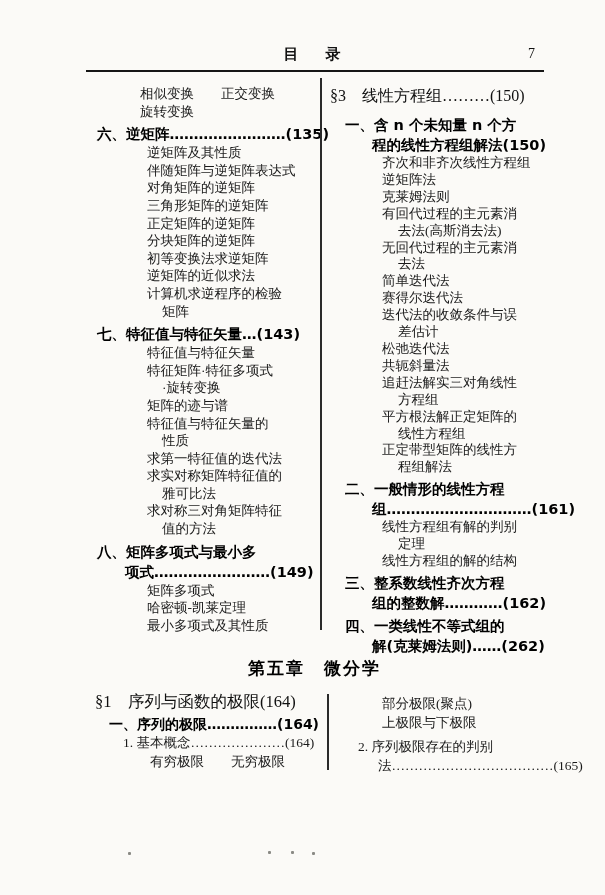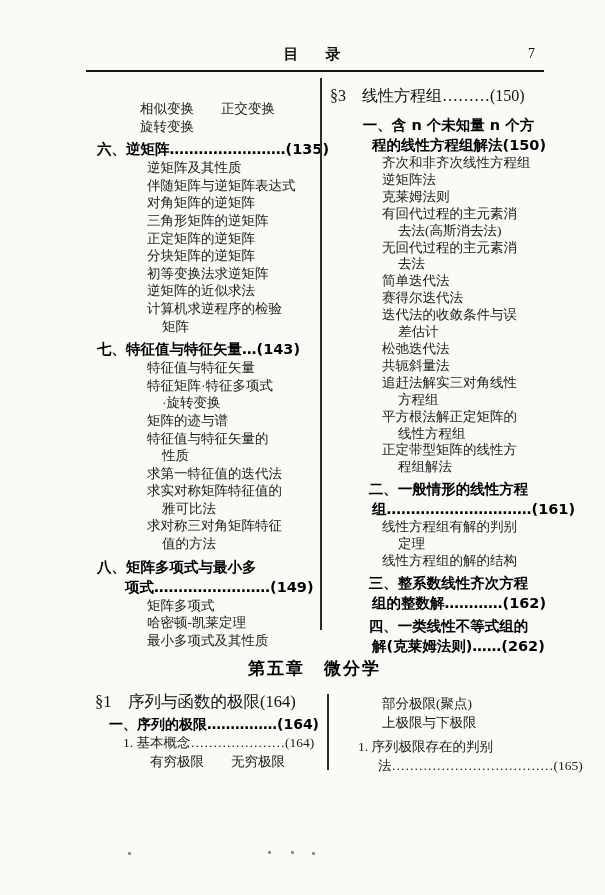--- a/index.html
+++ b/index.html
@@ -25,41 +25,41 @@
     position:absolute;top:70px;left:86px;width:458px;height:2px;
     background:#161616;
   }
   
   .vdiv{position:absolute;width:1.5px;background:#2a2a2a;}
   .vdiv.v1{left:320px;top:78px;height:552px;}
   .vdiv.v2{left:327px;top:694px;height:76px;}
   
   .col{position:absolute;font-size:13.5px;line-height:17.6px;}
   .col .line{white-space:nowrap;}
-  .col.left{left:95px;top:100px;width:226px;}
+  .col.left{left:95px;top:85px;width:226px;}
   .col.right{left:330px;top:84px;width:222px;line-height:16.9px;}
   .col.bleft{left:95px;top:690px;width:228px;line-height:18.5px;}
   .col.bright{left:330px;top:694px;width:222px;line-height:19px;}
 
   
   .role-heading,.role-heading-cont{
     font-family:"DejaVu Sans", sans-serif;
     font-weight:bold;font-size:14.5px;line-height:20px;color:#000;
   }
   .role-heading{margin-top:4px;}
   .role-section{font-size:16px;line-height:23px;color:#101010;}
 
   .left .role-free{padding-left:45px;}
   .left .role-heading{padding-left:2px;}
   .left .role-heading-cont{padding-left:30px;}
   .left .role-sub{padding-left:52px;}
   .left .role-sub-cont{padding-left:67px;}
 
   .right .role-section{margin-bottom:8px;}
-  .right .role-heading{padding-left:15px;margin-top:3px;text-align:center;}
+  .right .role-heading{padding-left:15px;margin-top:3px;}
   .right .role-heading-cont{padding-left:42px;}
   .right .role-sub{padding-left:52px;}
   .right .role-sub-cont{padding-left:68px;}
 
   
   .chapter{
     position:absolute;top:657px;left:12px;width:605px;
     text-align:center;font-size:17px;font-weight:bold;color:#000;
     font-family:"DejaVu Sans", sans-serif;letter-spacing:2px;
   }
@@ -161,21 +161,21 @@
   <div class="col bleft">
       <div class="line role-section">§1　序列与函数的极限(164)</div>
       <div class="line role-heading">一、序列的极限……………(164)</div>
       <div class="line role-numbered">1. 基本概念…………………(164)</div>
       <div class="line role-free">有穷极限　　无穷极限</div>
     </div>
   <div class="vdiv v2"></div>
   <div class="col bright">
       <div class="line role-sub">部分极限(聚点)</div>
       <div class="line role-sub">上极限与下极限</div>
-      <div class="line role-numbered">1. 序列极限存在的判别</div>
+      <div class="line role-numbered">2. 序列极限存在的判别</div>
       <div class="line role-numbered-cont">法………………………………(165)</div>
     </div>
 
   <div class="speck s1"></div>
   <div class="speck s2"></div>
   <div class="speck s3"></div>
   <div class="speck s4"></div>
 
 </div>
 

